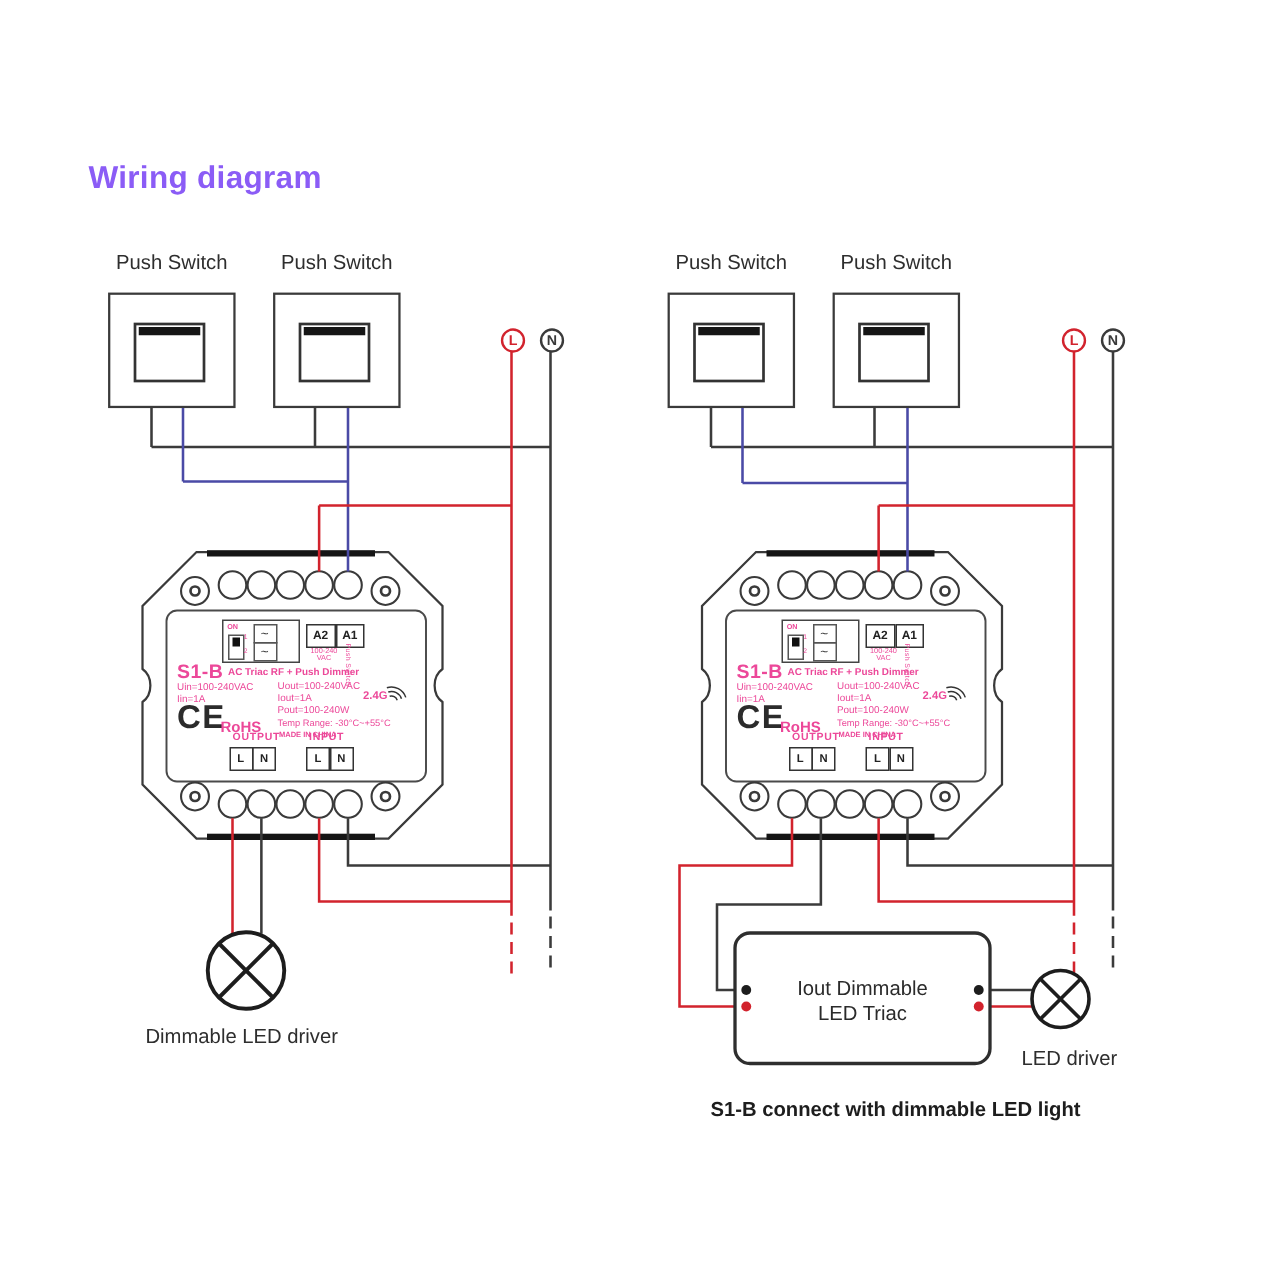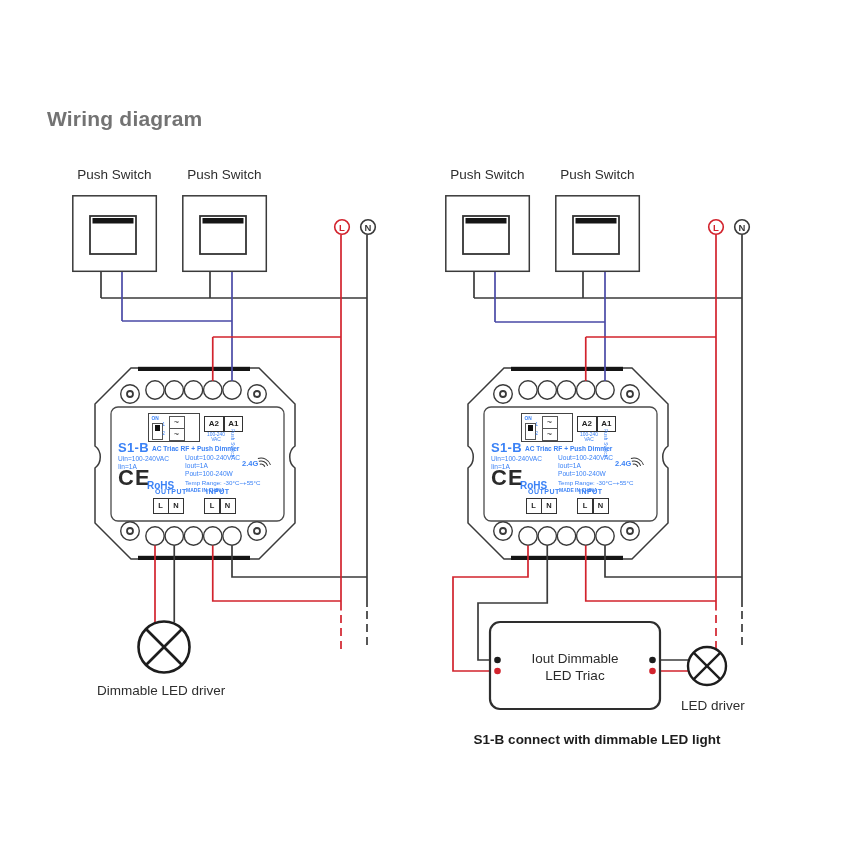--- a/index.html
+++ b/index.html
@@ -8,21 +8,21 @@
   .abs{position:absolute;white-space:nowrap;}
   .c{text-align:center;}
   svg{position:absolute;left:0;top:0;}
   .title{font-size:21px;font-weight:bold;letter-spacing:.2px;}
   .swlabel{font-size:13.5px;color:#2e2e2e;}
   .lamplabel{font-size:13.5px;color:#2e2e2e;}
   .caption{font-size:13.5px;font-weight:bold;color:#1d1d1d;}
   .drvtxt{font-size:13.5px;color:#2b2b2b;}
   .lnletter{font-size:9.5px;font-weight:bold;width:16px;height:15px;line-height:15px;text-align:center;}
   
-  .m{color:#3b82f6;}
+  .m{color:#ec4899;}
   .bx{border:1px solid #333;text-align:center;font-weight:bold;color:#222;}
   .dip{border:1px solid #444;}
   .dipin{position:absolute;}
   .wave{border:0.8px solid #555;text-align:center;font-size:9px;line-height:10px;color:#333;}
   .vert{writing-mode:vertical-rl;font-size:4.6px;letter-spacing:.3px;line-height:5px;}
 </style>
 </head>
 <body>
 
 <div class="page">
@@ -134,21 +134,21 @@
       <circle cx="652.5" cy="671" r="3.3" fill="#d2232d"></circle>
     </g>
     <g stroke="#1d1d1d" stroke-width="2.4" fill="#fff">
       <circle cx="707" cy="666" r="19"></circle>
       <line x1="693.6" y1="652.6" x2="720.4" y2="679.4"></line>
       <line x1="720.4" y1="652.6" x2="693.6" y2="679.4"></line>
     </g>
   </g>
 </svg>
 
-<div class="abs title" style="left:47px;top:107px;color:#737373">Wiring diagram</div>
+<div class="abs title" style="left:59px;top:107px;color:#8b5cf6">Wiring diagram</div>
 
 <div class="abs swlabel c" style="left:72px;top:167px;width:85px">Push Switch</div>
 <div class="abs swlabel c" style="left:182px;top:167px;width:85px">Push Switch</div>
 <div class="abs swlabel c" style="left:445px;top:167px;width:85px">Push Switch</div>
 <div class="abs swlabel c" style="left:555px;top:167px;width:85px">Push Switch</div>
 
 <div class="abs lnletter" style="left:334px;top:219.5px;color:#d2232d">L</div>
 <div class="abs lnletter" style="left:360px;top:219.5px;color:#3a3a3a">N</div>
 <div class="abs lnletter" style="left:708px;top:219.5px;color:#d2232d">L</div>
 <div class="abs lnletter" style="left:734px;top:219.5px;color:#3a3a3a">N</div>

